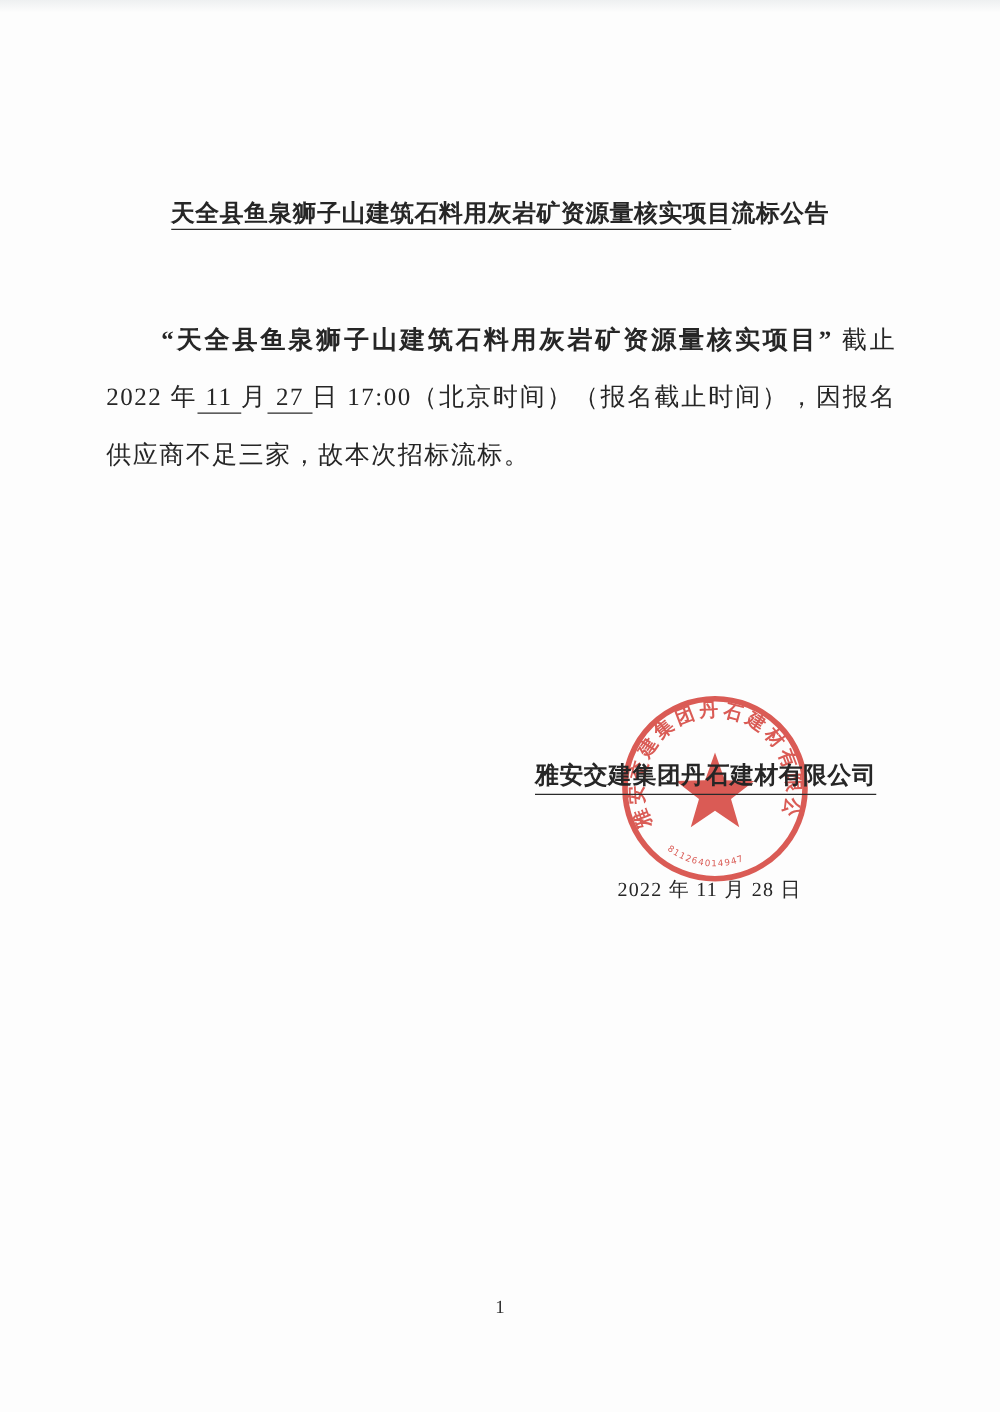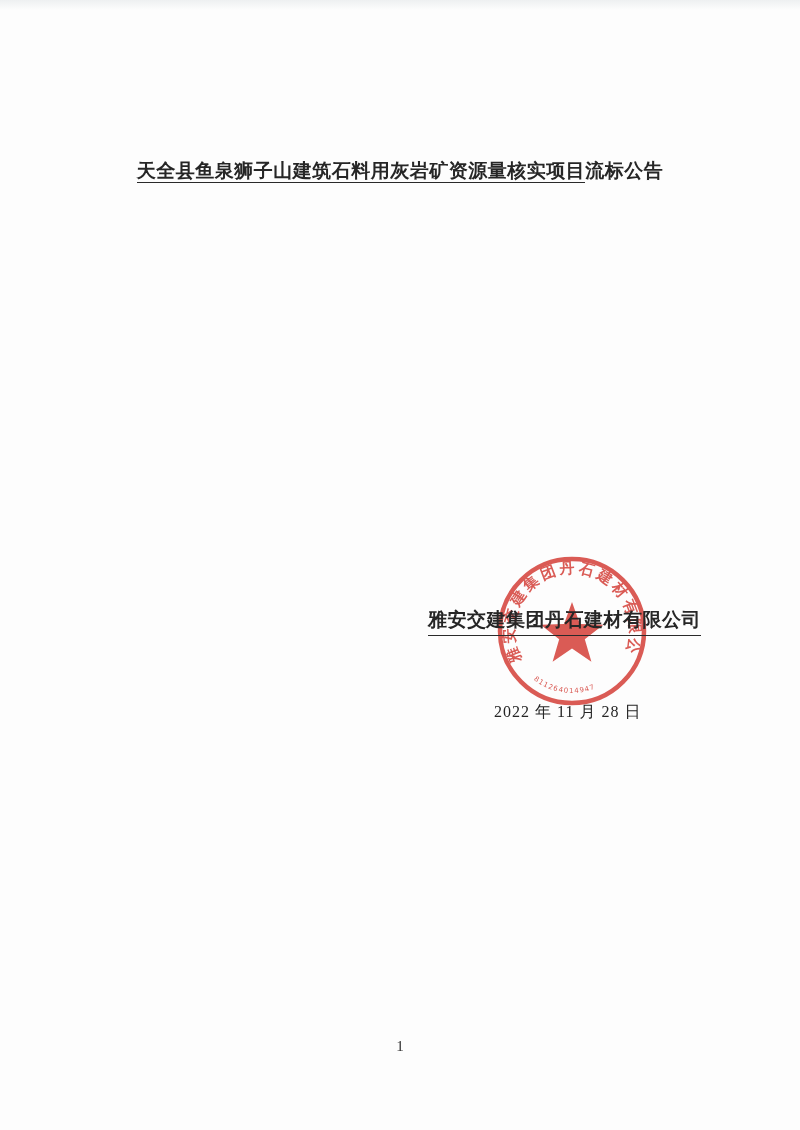--- a/index.html
+++ b/index.html
@@ -111,20 +111,23 @@
 <body>
 
 <div class="page">
 
   <div class="scan-top-band"></div>
 
   <div class="doc-title">
     <span class="u">天全县鱼泉狮子山建筑石料用灰岩矿资源量核实项目</span><span>流标公告</span>
   </div>
 
+  <div class="body-par">
+    <span class="bold">“天全县鱼泉狮子山建筑石料用灰岩矿资源量核实项目”</span><span> 截止 2022 年</span><span class="num-u">&nbsp;11&nbsp;</span><span>月</span><span class="num-u">&nbsp;27&nbsp;</span><span>日 17:00（北京时间）（报名截止时间），因报名供应商不足三家，故本次招标流标。</span>
+  </div>
 
   <div class="sig-company">雅安交建集团丹石建材有限公司</div>
 
   <div class="stamp">
     <svg width="160" height="160" viewBox="0 0 160 160" xmlns="http://www.w3.org/2000/svg">
       <defs>
         <path id="ringPath" d="M 29.8 109 A 58 58 0 1 1 130.2 109" fill="none"></path>
         <path id="codePath" d="M 40.1 127.5 A 62 62 0 0 0 119.9 127.5" fill="none"></path>
       </defs>
       <circle cx="80" cy="80" r="72" fill="none" stroke-width="4.5" stroke="#d6413a"></circle>

